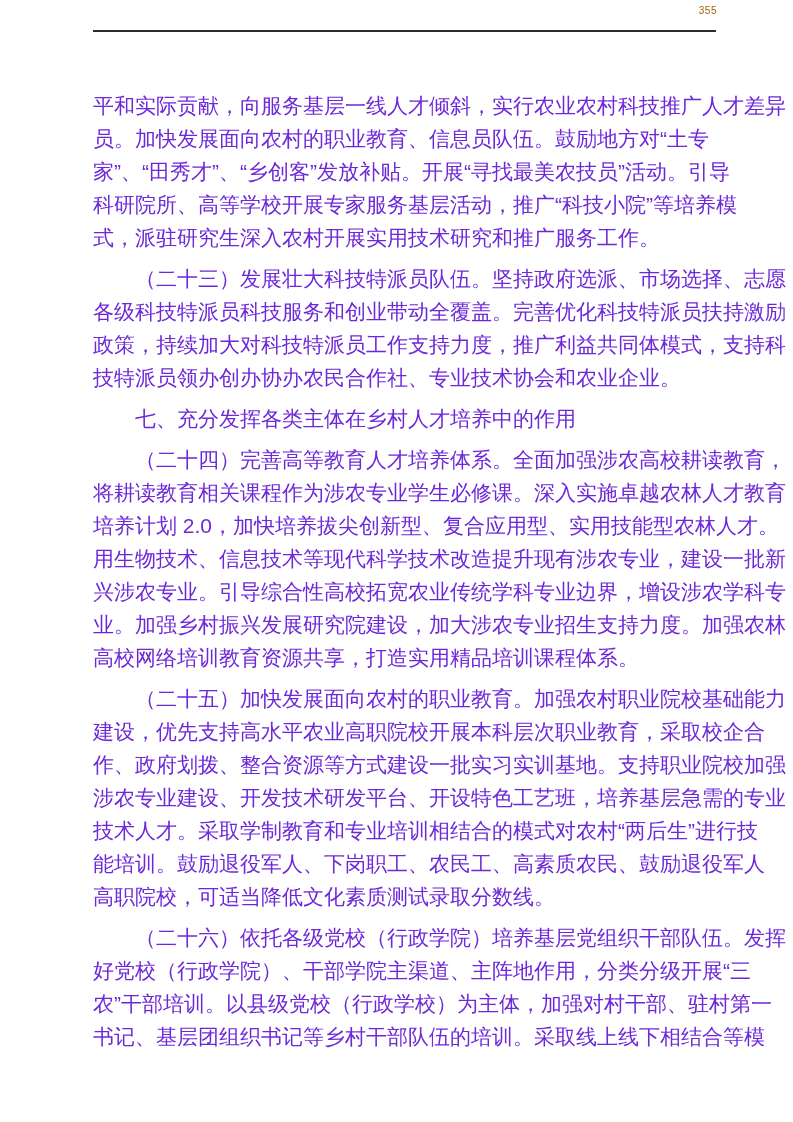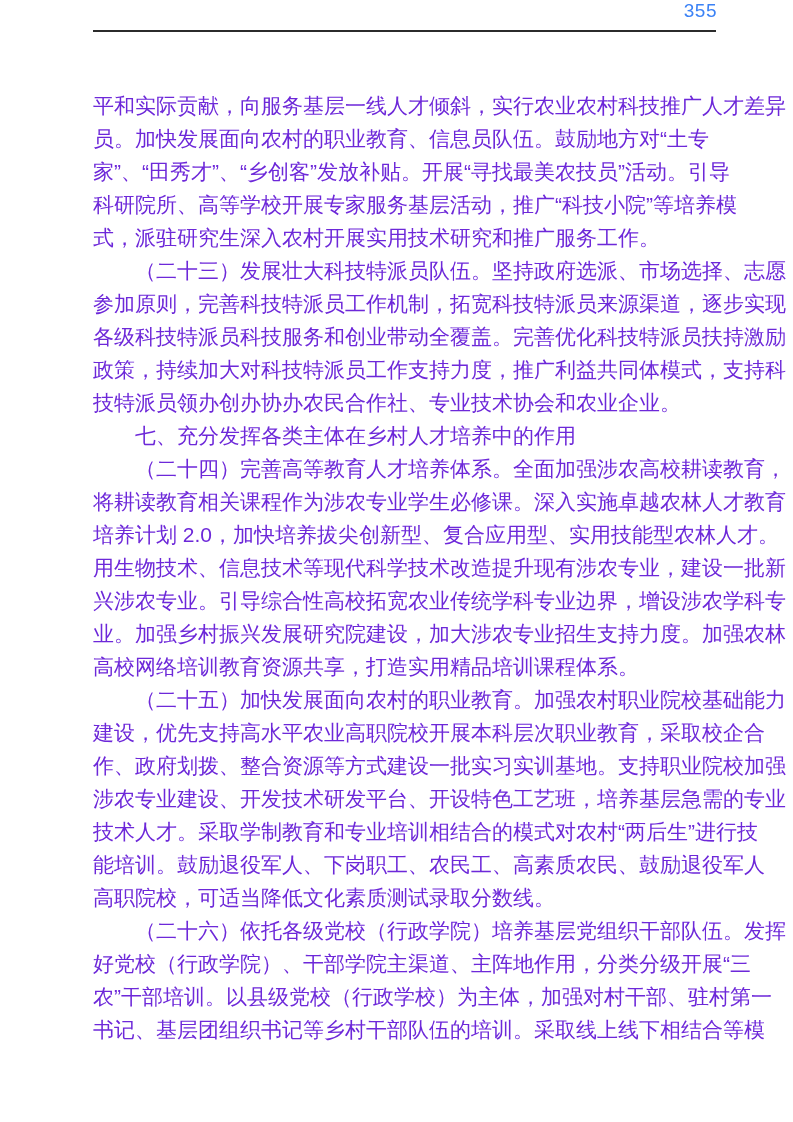--- a/index.html
+++ b/index.html
@@ -13,23 +13,23 @@
     height: 1122px;
     background: #ffffff;
     font-family: "Liberation Sans", sans-serif;
     color: #111111;
     overflow: hidden;
   }
   .page-number {
     position: absolute;
     top: 3px;
     right: 76px;
-    font-size: 19px;
+    font-size: 10px;
     line-height: 16px;
-    color: #3b82f6;
+    color: #a16207;
     letter-spacing: 0.5px;
   }
   .header-rule {
     position: absolute;
     top: 30px;
     left: 93px;
     width: 623px;
     height: 2px;
     background: #2b2b2b;
   }
@@ -45,39 +45,39 @@
   }
   .line {
     font-size: 21px;
     line-height: 33px;
     white-space: nowrap;
     letter-spacing: 0px;
     color: #6d28d9;
   }
   .line.indent {
     text-indent: 2em;
+    margin-top: 8px;
   }
 </style>
 </head>
 <body>
 
 <div class="page">
   <div class="page-number">355</div>
   <div class="header-rule"></div>
   <div class="document-body">
       <div class="paragraph">
         <div class="line">平和实际贡献，向服务基层一线人才倾斜，实行农业农村科技推广人才差异</div>
         <div class="line">员。加快发展面向农村的职业教育、信息员队伍。鼓励地方对“土专</div>
         <div class="line">家”、“田秀才”、“乡创客”发放补贴。开展“寻找最美农技员”活动。引导</div>
         <div class="line">科研院所、高等学校开展专家服务基层活动，推广“科技小院”等培养模</div>
         <div class="line">式，派驻研究生深入农村开展实用技术研究和推广服务工作。</div>
       </div>
       <div class="paragraph">
         <div class="line indent">（二十三）发展壮大科技特派员队伍。坚持政府选派、市场选择、志愿</div>
-        <div class="line">参加原则，完善科技特派员工作机制，拓宽科技特派员来源渠道，逐步实现</div>
         <div class="line">各级科技特派员科技服务和创业带动全覆盖。完善优化科技特派员扶持激励</div>
         <div class="line">政策，持续加大对科技特派员工作支持力度，推广利益共同体模式，支持科</div>
         <div class="line">技特派员领办创办协办农民合作社、专业技术协会和农业企业。</div>
       </div>
       <div class="paragraph">
         <div class="line indent">七、充分发挥各类主体在乡村人才培养中的作用</div>
       </div>
       <div class="paragraph">
         <div class="line indent">（二十四）完善高等教育人才培养体系。全面加强涉农高校耕读教育，</div>
         <div class="line">将耕读教育相关课程作为涉农专业学生必修课。深入实施卓越农林人才教育</div>

